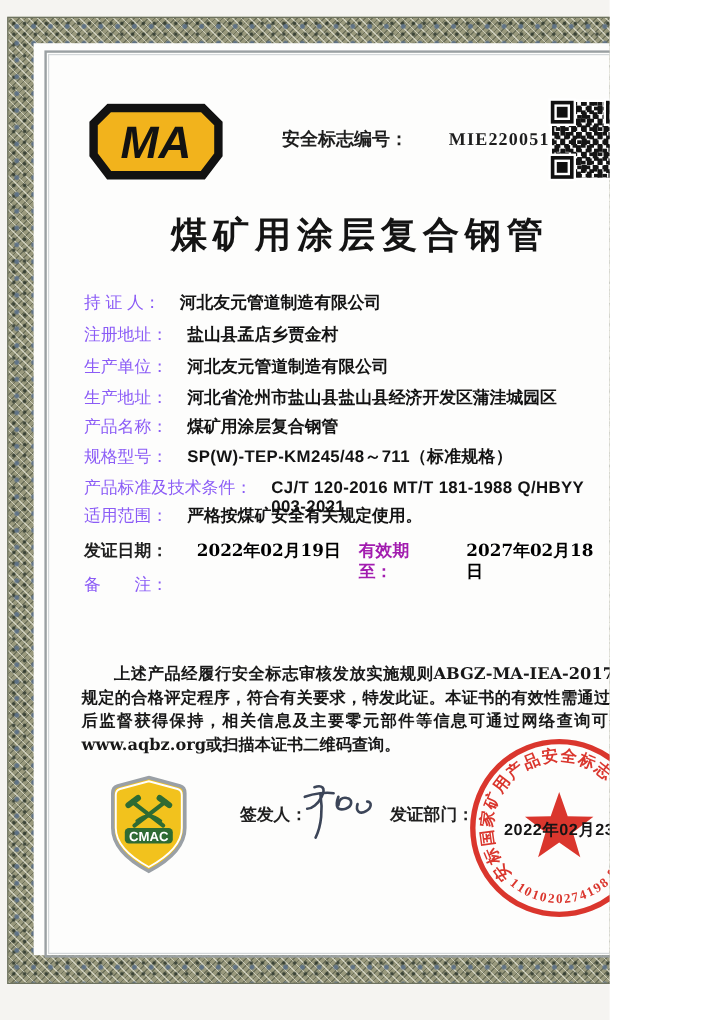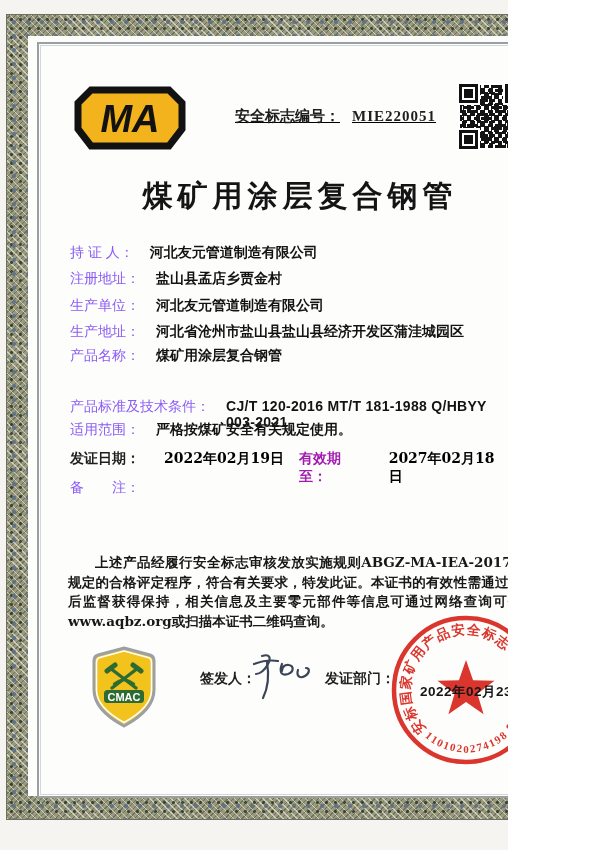--- a/index.html
+++ b/index.html
@@ -16,23 +16,23 @@
       repeating-linear-gradient(-45deg, rgba(30,40,30,.35) 0 1px, transparent 1px 4px);
     background-size:14px 14px, 9px 9px, auto, auto;
     border:1px solid #6d7260;}
   .paper{position:absolute;left:28px;top:36px;width:542px;height:760px;background:#fdfdfc;}
   .frame{position:absolute;left:37px;top:42px;width:519px;height:752px;border:2px solid #9aa0a2;}
   .frame::after{content:"";position:absolute;inset:1px;border:1px solid #d3d7d9;}
 
   .abs{position:absolute;}
 
   
-  .cert-no{left:235px;top:107px;display:flex;gap:12px;align-items:center;text-decoration:underline;}
+  .cert-no{left:235px;top:107px;display:flex;gap:12px;align-items:flex-end;}
   .cert-no .lbl{font-size:15px;font-weight:700;color:#1e1e1e;font-family:"Liberation Serif",serif;}
-  .cert-no .val{font-size:15px;font-weight:600;color:#1e1e1e;font-family:"Liberation Serif",serif;letter-spacing:1px;}
+  .cert-no .val{font-size:15px;font-weight:600;color:#1e1e1e;font-family:"Liberation Serif",serif;letter-spacing:1px;margin-left:22px;}
 
   
   .qr{left:458px;top:83px;width:67px;height:67px;background:#fff;}
   .qr-noise{position:absolute;inset:2px;
     background:
       repeating-conic-gradient(#141414 0% 25%, transparent 0% 50%) 0 0/7px 7px,
       repeating-conic-gradient(transparent 0% 25%, #141414 0% 50%) 2px 3px/9px 11px;}
   .finder{position:absolute;width:13px;height:13px;border:3px solid #111;background:#fff;box-shadow:0 0 0 2px #fff;}
   .finder::after{content:"";position:absolute;inset:2px;background:#111;}
   .finder.tl{left:1px;top:1px;} .finder.tr{right:1px;top:1px;} .finder.bl{left:1px;bottom:1px;}
@@ -101,20 +101,24 @@
     <span class="lbl">生产单位：</span>
     <span class="val">河北友元管道制造有限公司</span>
   </div>
   <div class="abs row" style="top:323px;">
     <span class="lbl">生产地址：</span>
     <span class="val">河北省沧州市盐山县盐山县经济开发区蒲洼城园区</span>
   </div>
   <div class="abs row" style="top:347px;">
     <span class="lbl">产品名称：</span>
     <span class="val">煤矿用涂层复合钢管</span>
+  </div>
+  <div class="abs row" style="top:372px;">
+    <span class="lbl">规格型号：</span>
+    <span class="val latin">SP(W)-TEP-KM245/48～711（标准规格）</span>
   </div>
   <div class="abs row" style="top:398px;">
     <span class="lbl">产品标准及技术条件：</span>
     <span class="val latin">CJ/T 120-2016 MT/T 181-1988 Q/HBYY 003-2021</span>
   </div>
   <div class="abs row" style="top:421px;">
     <span class="lbl">适用范围：</span>
     <span class="val">严格按煤矿安全有关规定使用。</span>
   </div>
 

